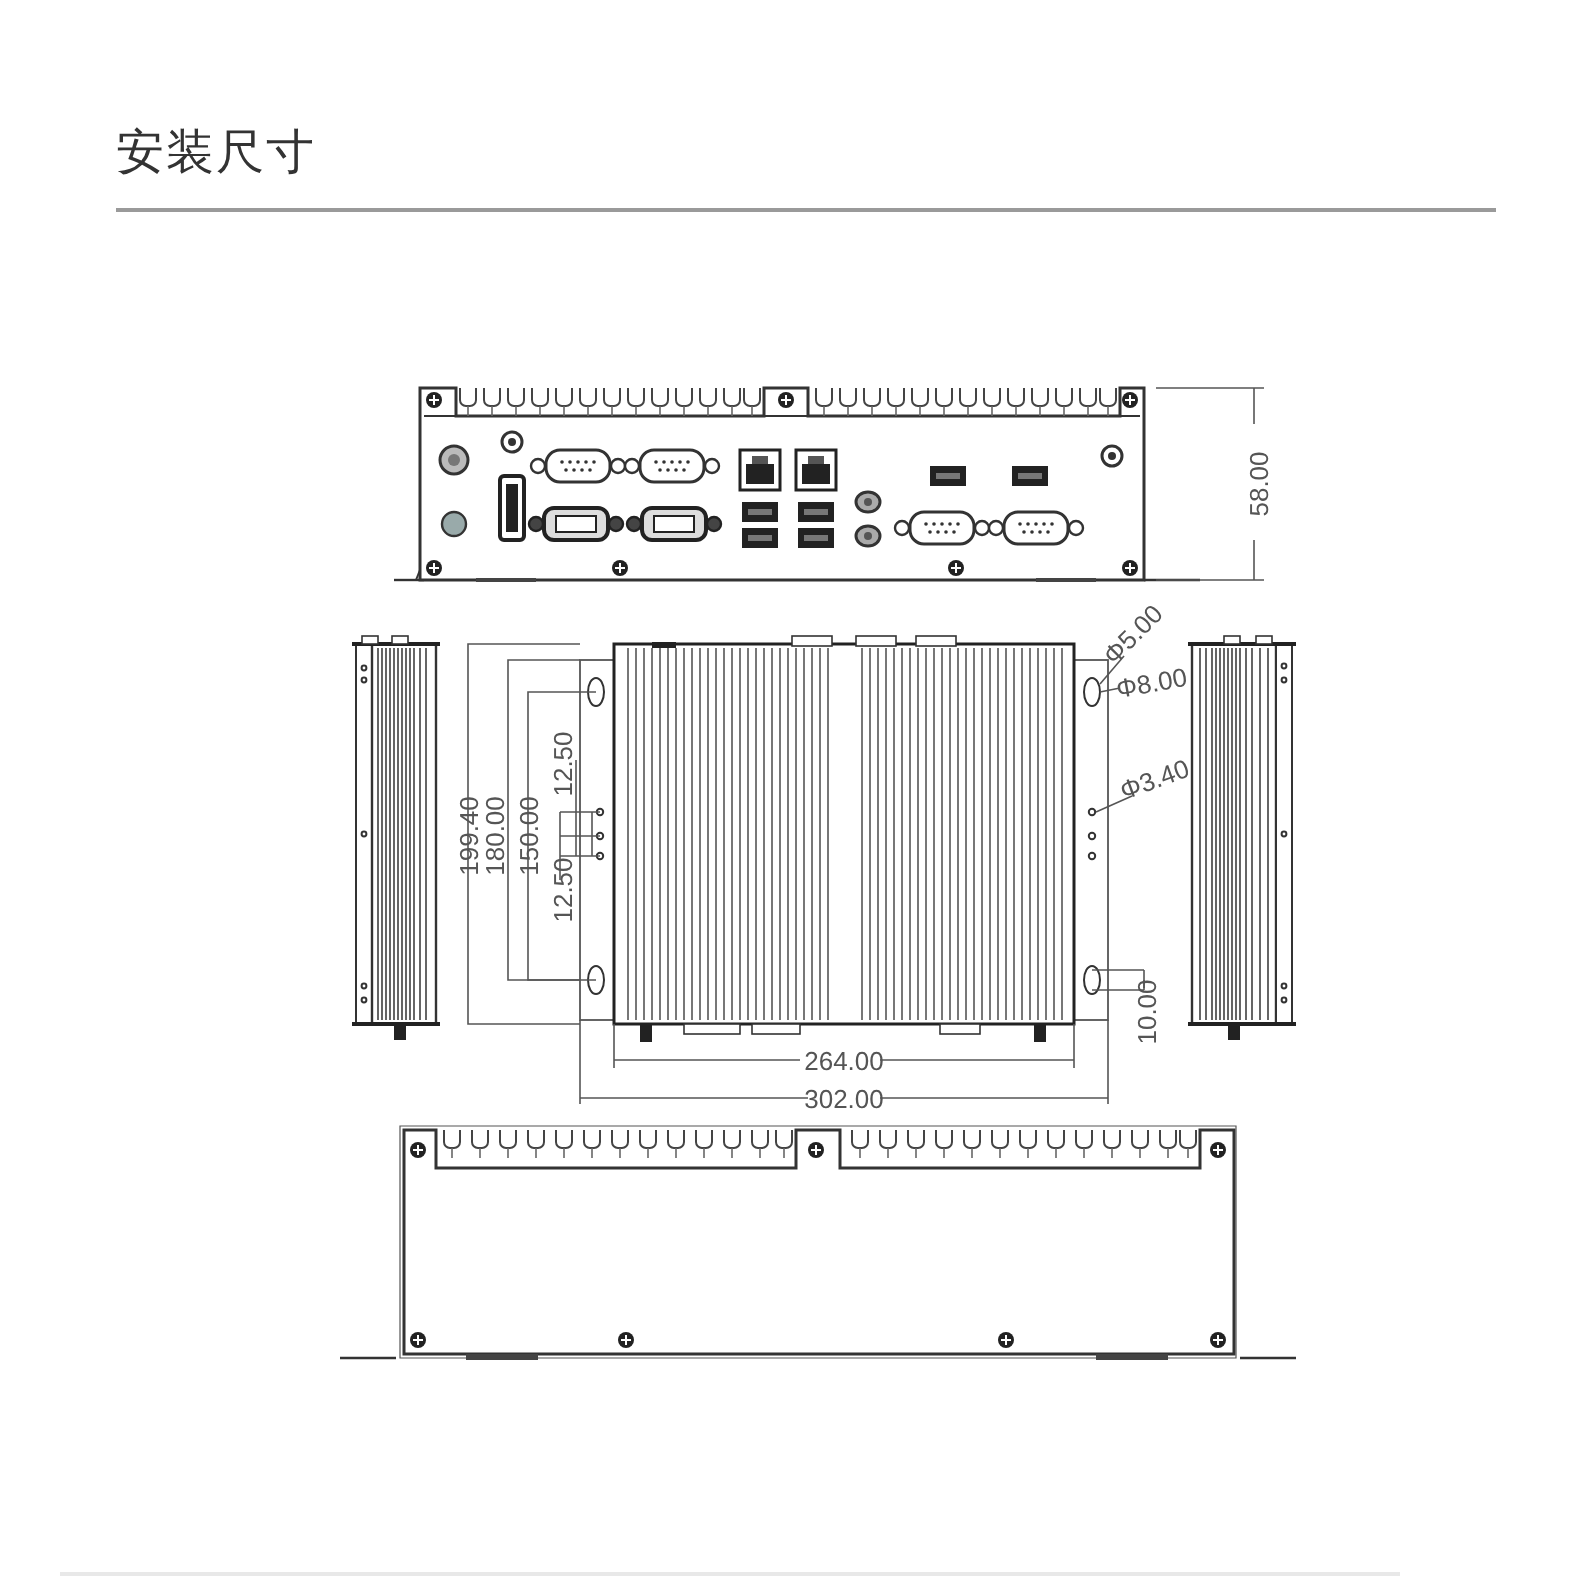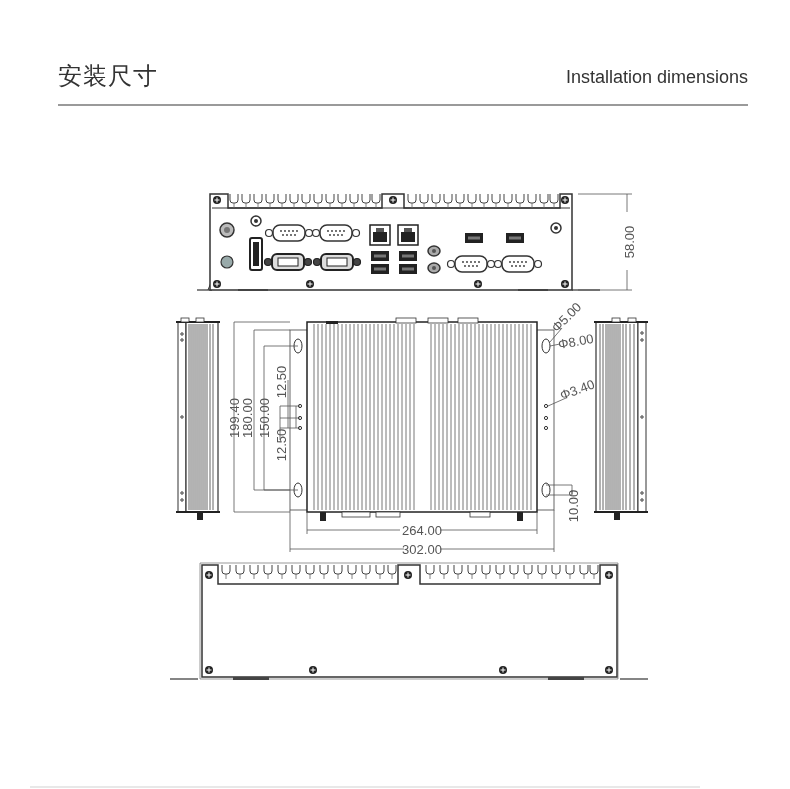--- a/index.html
+++ b/index.html
@@ -13,21 +13,20 @@
   .rule { position: absolute; left: 58px; top: 104px; width: 690px; height: 2px; background: #9a9a9a; }
   .drawing { position: absolute; left: 0; top: 0; }
   .dim { font-family: "Liberation Sans", sans-serif; font-size: 13px; fill: #555; }
   .footer-line { position: absolute; left: 30px; top: 786px; width: 670px; height: 2px; background: #e8e8e8; }
 </style>
 </head>
 <body>
 
 <div class="header">
   <div class="title-cn">安装尺寸</div>
-  <div class="title-en">Installation dimensions</div>
 </div>
 <div class="rule"></div>
 
 <svg class="drawing" width="790" height="789" viewBox="0 0 790 789" xmlns="http://www.w3.org/2000/svg">
   <defs>
     <g id="fin">
       <path d="M0 0 v6 a3 3 0 0 0 3 3 h2 a3 3 0 0 0 3 -3 v-6" fill="none" stroke="#444" stroke-width="1"></path>
       <line x1="4" y1="9" x2="4" y2="14" stroke="#666" stroke-width="0.8"></line>
     </g>
     <g id="screw">

